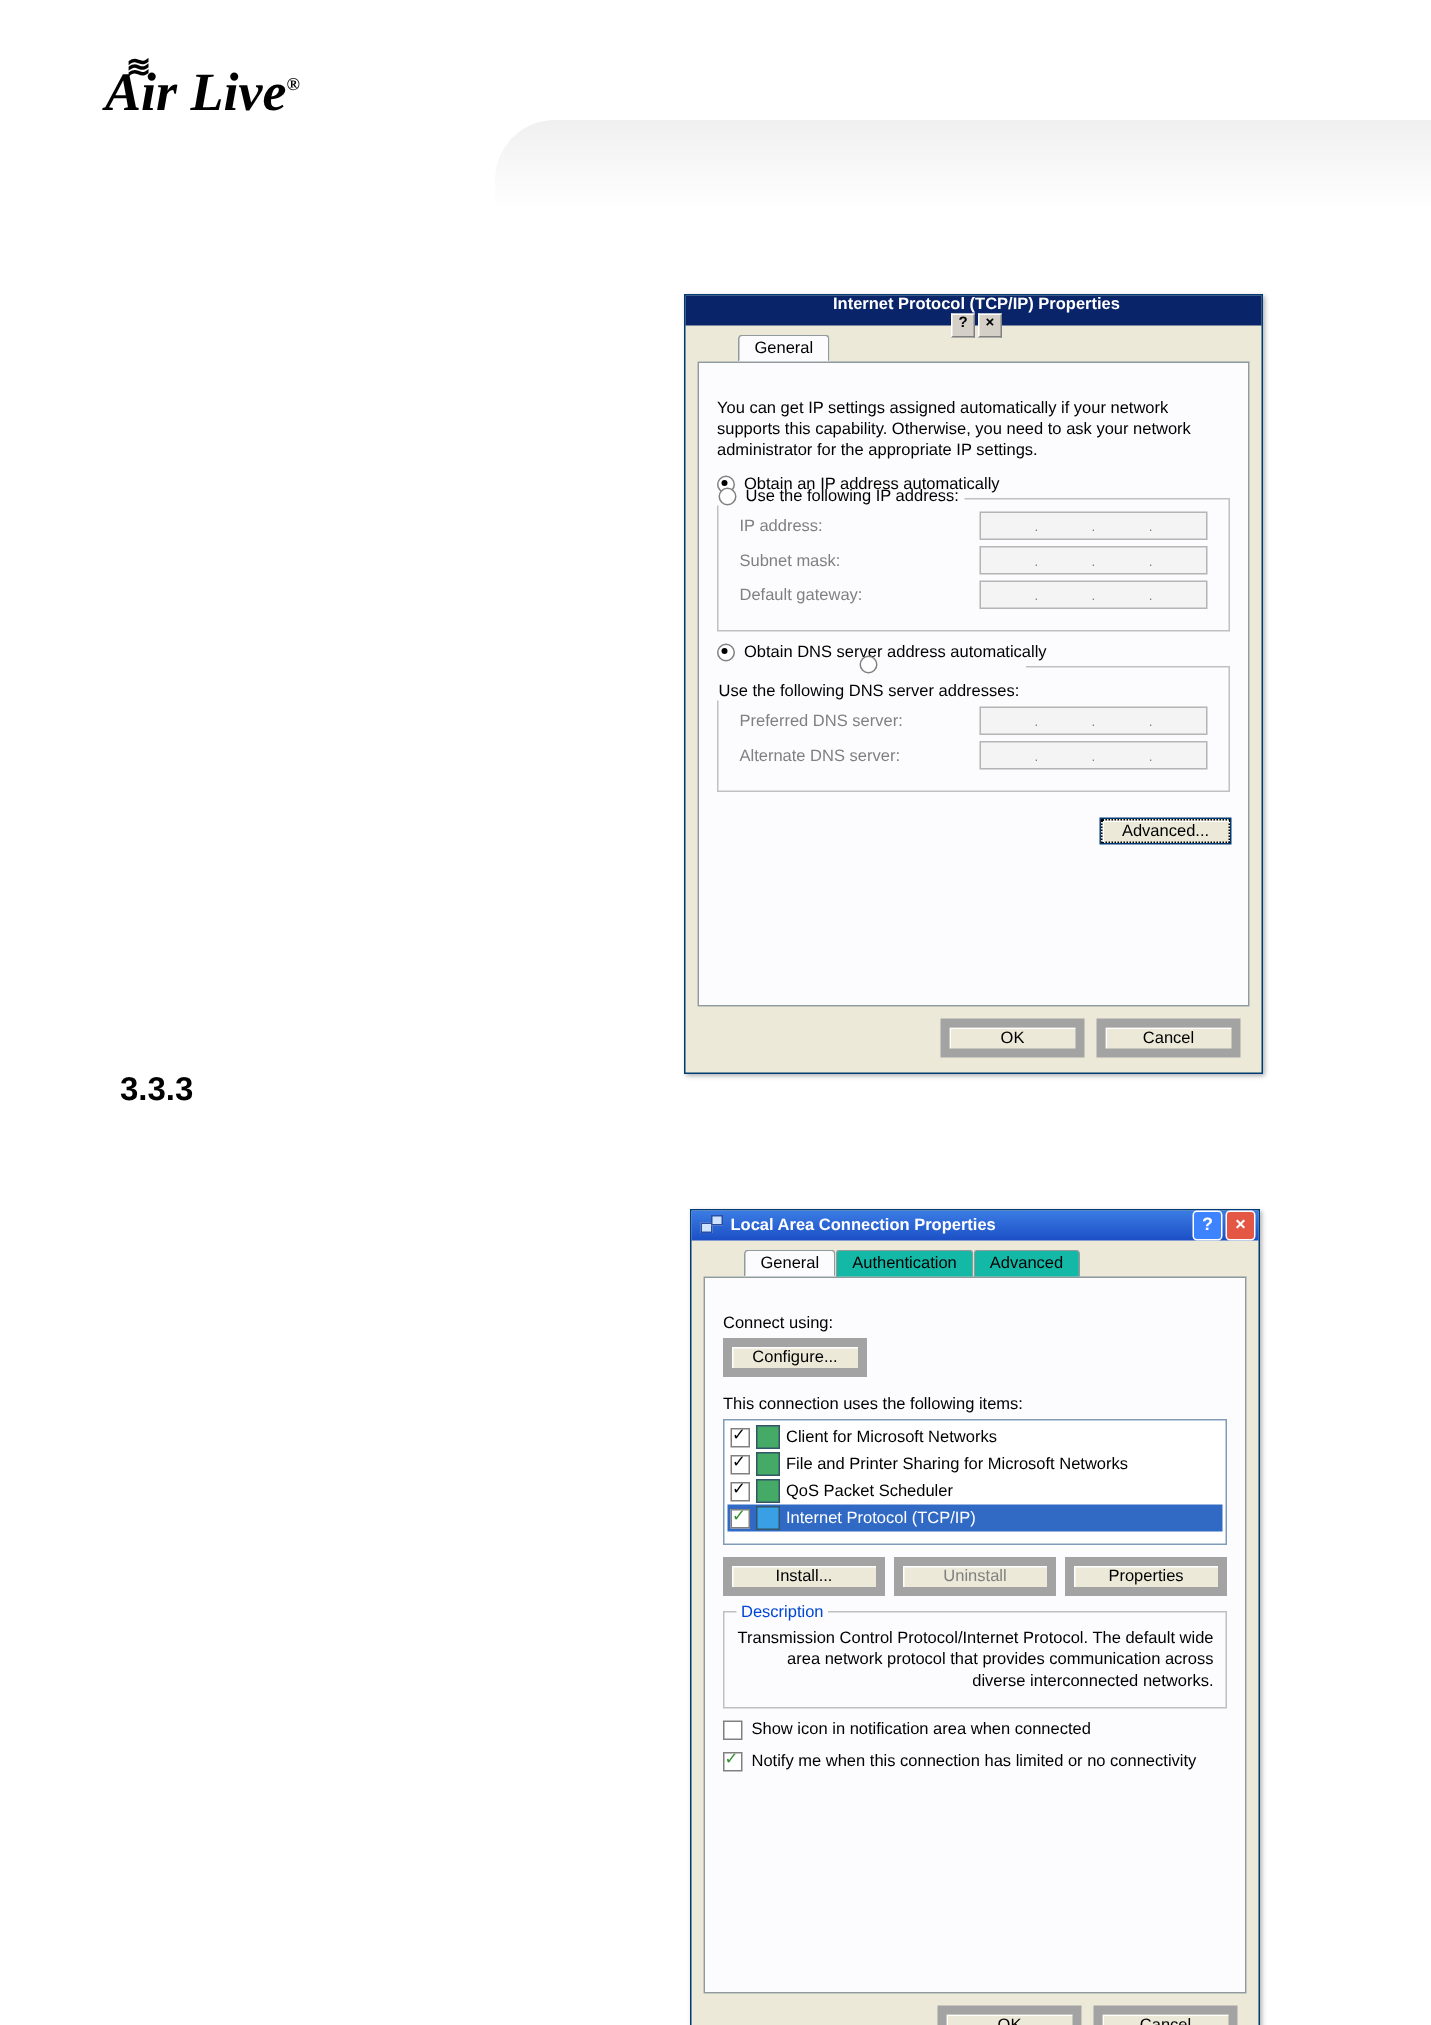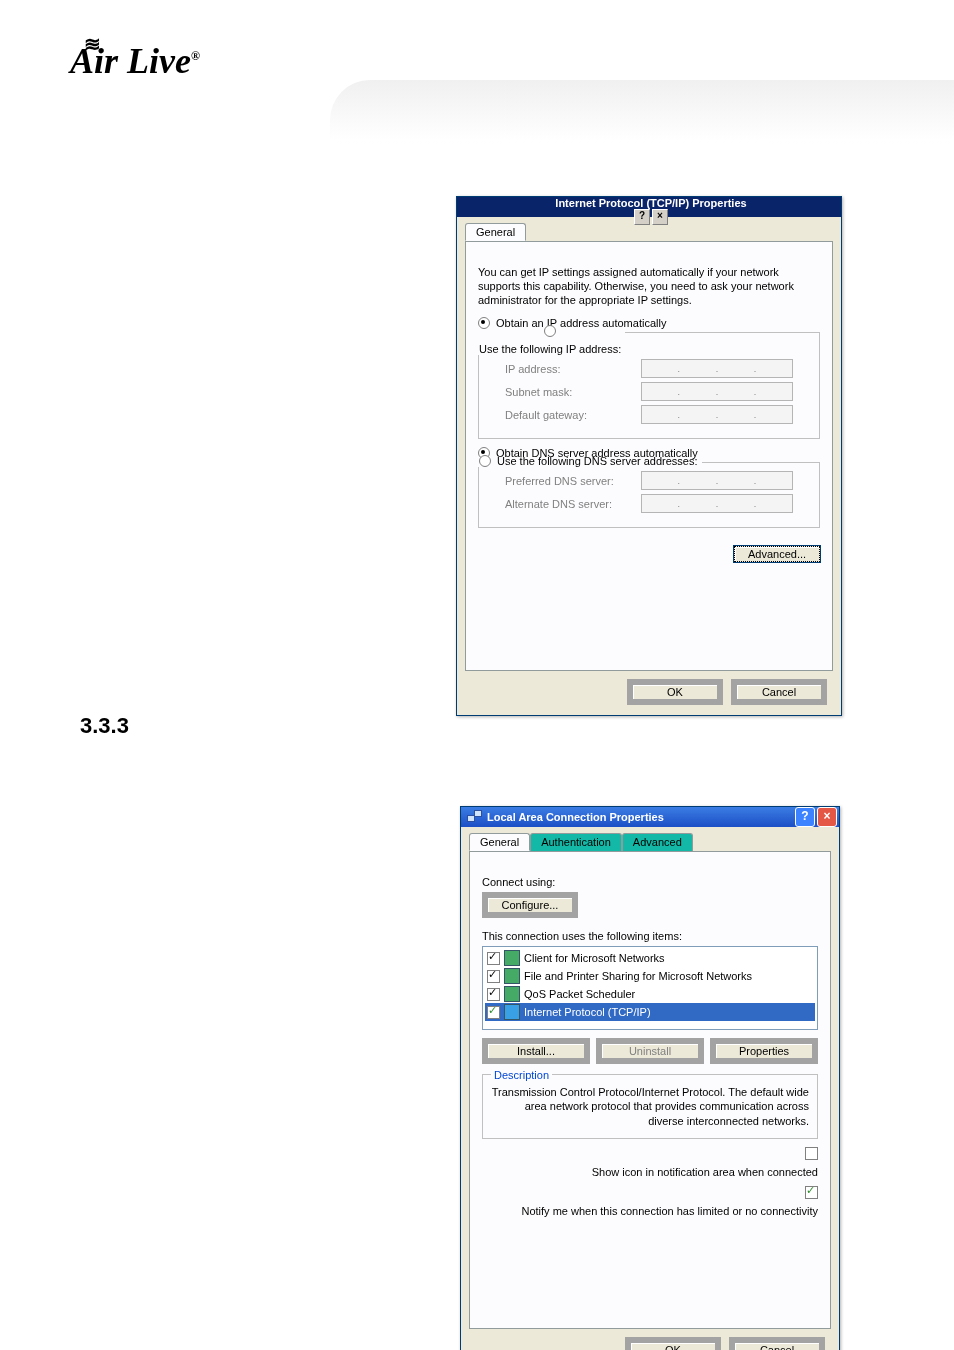--- a/index.html
+++ b/index.html
@@ -38,21 +38,21 @@
   .title-btn-xp {
     width: 18px; height: 18px; border-radius: 3px;
     font-size: 12px; line-height: 16px; text-align: center; font-weight: bold;
     color: #fff;
   }
   .title-btn-xp.help { background: #3d83ff; border: 1px solid #fff; }
   .title-btn-xp.close { background: #e45744; border: 1px solid #fff; }
 
   .dlg-body { padding: 6px 8px 10px 8px; }
 
-  .tabs { display: flex; border-bottom: 1px solid #919b9c; margin-bottom: -1px; }
+  .tabs { display: flex; border-bottom: 1px solid #919b9c; margin-bottom: -1px; margin-left: 27px; }
   .tab {
     padding: 2px 10px; border: 1px solid #919b9c; border-bottom: none;
     background: #14b8a6; font-size: 11px; margin-right: 0px;
     border-top-left-radius: 3px; border-top-right-radius: 3px;
     position: relative; top: 0;
   }
   .tab.active { background: #fcfcfe; border-bottom: 1px solid #fcfcfe; z-index: 2; }
   .tab-panel {
     border: 1px solid #919b9c;
     background: #fcfcfe;
@@ -61,21 +61,21 @@
 
   .desc-text { font-size: 11px; line-height: 1.25; margin-bottom: 10px; }
 
   .radio-row { display: flex; align-items: center; gap: 6px; margin: 3px 0; font-size: 11px; }
   .radio { width: 10px; height: 10px; border-radius: 50%; background: #fff; border: 1px solid #808080; position: relative; }
   .radio.checked::after { content: ""; position: absolute; width: 4px; height: 4px; border-radius: 50%; background: #000; top: 2px; left: 2px; }
 
   .fieldset {
     border: 1px solid #c0c0c0; padding: 6px 10px 10px 10px; margin: 2px 0 8px 0;
   }
-  .field-row { display: flex; align-items: center; justify-content: space-between; margin: 4px 16px; color: #808080; }
+  .field-row { display: flex; align-items: center; justify-content: space-between; margin: 4px 4px; color: #808080; }
   .field-row .label { font-size: 11px; }
   .ip-input {
     width: 150px; height: 17px; background: #f4f4f4; border: 1px solid #b5b5b5;
     display: flex; align-items: center; justify-content: space-evenly; color:#808080;
   }
   .ip-input span { font-size: 9px; }
 
   .btn {
     border: 6px solid #a3a3a3; background: #ece9d8;
     padding: 1px 12px; font-size: 11px; min-width: 60px; text-align: center;
@@ -116,21 +116,21 @@
   .mini-icon { width: 14px; height: 14px; display:inline-block; background:#4a6; border:1px solid #356; }
   .mini-icon.net { background:#39a0e6; }
   .three-btn-row { display:flex; justify-content:space-between; margin-top:8px; gap:6px;}
   .three-btn-row .btn { flex:1; }
   .btn.disabled { color:#808080; }
 
   .desc-group { border:1px solid #c0c0c0; margin-top:10px; padding:6px 8px 10px 8px; }
   .desc-group .legend { font-size:11px; color:#0046d5; position:relative; top:-12px; background:#fcfcfe; padding:0 3px; display:inline-block;}
   .desc-group .text { font-size:11px; margin-top:-8px; line-height:1.3;text-align:right;}
 
-  .chk-line { display:flex; align-items:flex-end; gap:6px; font-size:11px; margin:8px 0 2px 0;flex-direction:column;}
+  .chk-line { display:flex; align-items:flex-start; gap:6px; font-size:11px; margin:8px 0 2px 0;}
 </style>
 </head>
 <body>
 
 <div class="page">
 
   <div class="logo">
     <span class="wave">≋</span>
     <span>Air Live</span><sup class="reg">®</sup>
   </div>
@@ -150,21 +150,21 @@
       </div>
       <div class="tab-panel">
         <div class="desc-text">You can get IP settings assigned automatically if your network supports this capability. Otherwise, you need to ask your network administrator for the appropriate IP settings.</div>
 
         <div class="radio-row">
           <span class="radio checked"></span>
           <span>Obtain an IP address automatically</span>
         </div>
 
         <div class="fieldset">
-          <div class="radio-row" style="margin-left:-14px; margin-top:-14px; background:#fcfcfe; width:fit-content; padding:0 4px;flex-direction:column;">
+          <div class="radio-row" style="margin-left:-14px; margin-top:-14px; background:#fcfcfe; width:fit-content; padding:0 4px;">
             <span class="radio"></span>
             <span>Use the following IP address:</span>
           </div>
           <div class="field-row">
             <span class="label">IP address:</span>
             <div class="ip-input">
                 <span>.</span>
                 <span>.</span>
                 <span>.</span>
               </div>
@@ -186,21 +186,21 @@
               </div>
           </div>
         </div>
 
         <div class="radio-row">
           <span class="radio checked"></span>
           <span>Obtain DNS server address automatically</span>
         </div>
 
         <div class="fieldset">
-          <div class="radio-row" style="margin-left:-14px; margin-top:-14px; background:#fcfcfe; width:fit-content; padding:0 4px;">
+          <div class="radio-row" style="margin-left:-14px; margin-top:-14px; background:#fcfcfe; width:fit-content; padding:0 4px;flex-direction:column;">
             <span class="radio"></span>
             <span>Use the following DNS server addresses:</span>
           </div>
           <div class="field-row">
             <span class="label">Preferred DNS server:</span>
             <div class="ip-input">
                 <span>.</span>
                 <span>.</span>
                 <span>.</span>
               </div>

